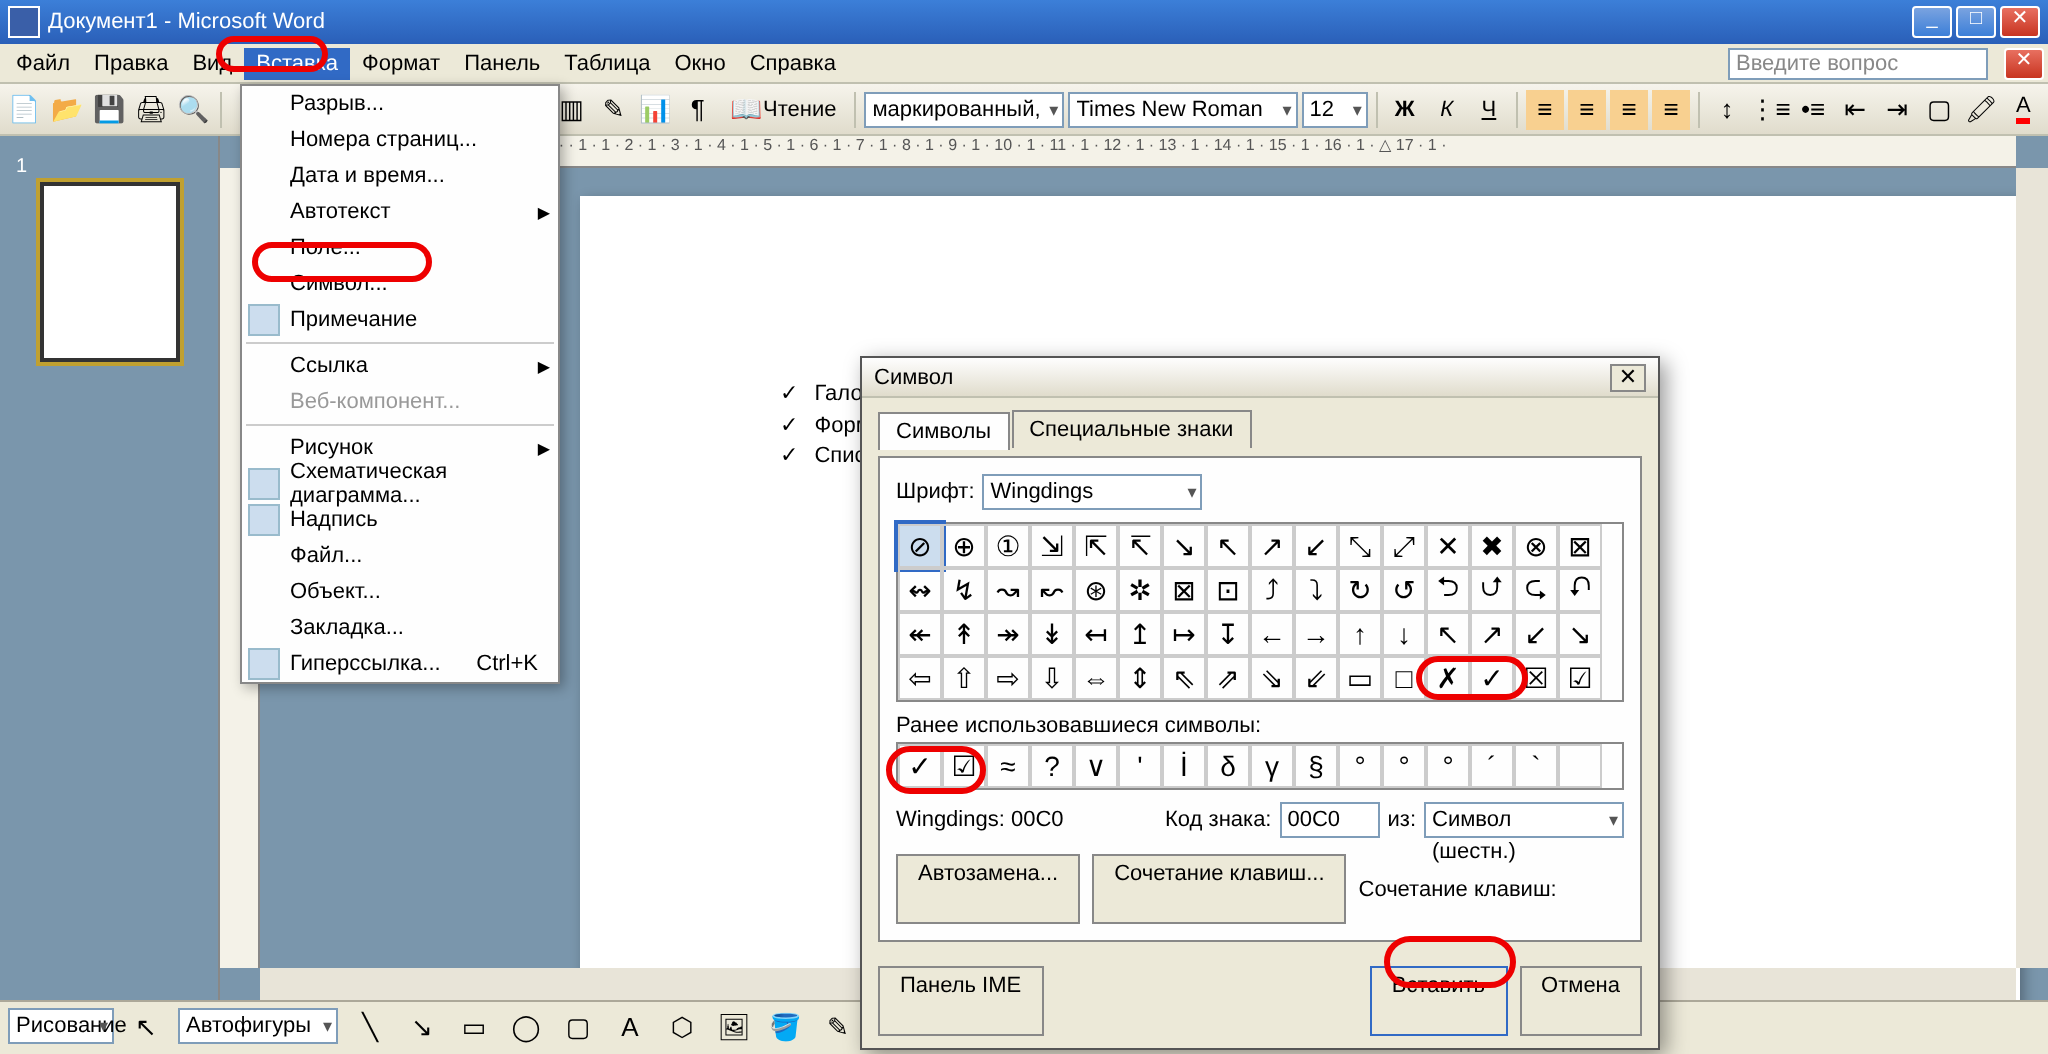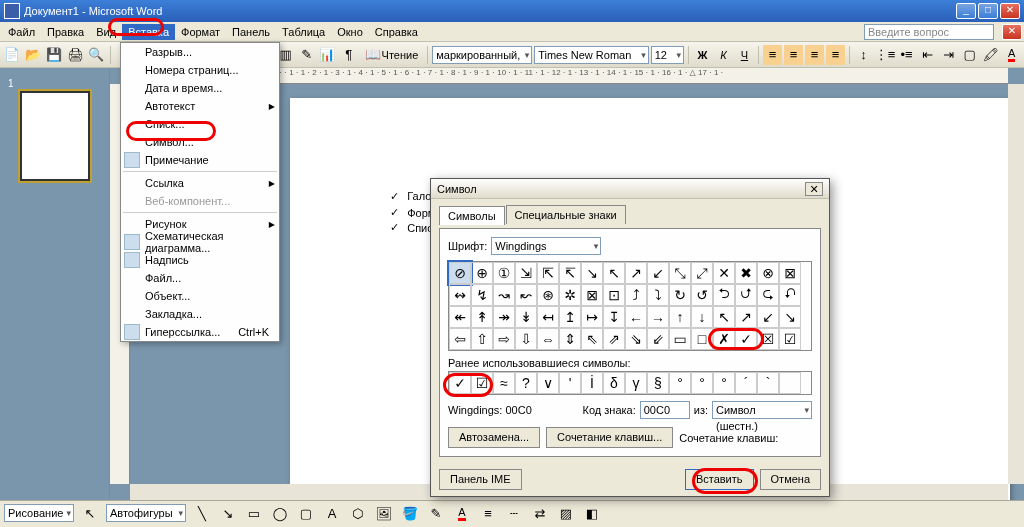--- a/index.html
+++ b/index.html
@@ -49,21 +49,21 @@
   .tabpanel { border: 1px solid #888; background: #fefefe; padding: 8px; }
   .fontrow { display: flex; align-items: center; gap: 4px; margin-bottom: 6px; }
   .grid { display: grid; grid-template-columns: repeat(16, 22px); grid-auto-rows: 22px; gap: 0; border: 1px solid #888; }
   .cell { border: 1px solid #ccc; display: flex; align-items: center; justify-content: center; font-size: 14px; cursor: pointer; font-family: "Segoe UI Symbol", sans-serif; }
   .cell.sel { outline: 2px solid #316ac5; background: #cde; }
   .recentlbl { margin: 6px 0 2px; }
   .recent { display: grid; grid-template-columns: repeat(16, 22px); grid-auto-rows: 22px; border: 1px solid #888; }
   .coderow { display: flex; align-items: center; gap: 4px; margin-top: 6px; }
   .codein { width: 50px; height: 18px; border: 1px solid #7f9db9; background: #fff; padding: 0 3px; line-height: 16px; }
   .btnrow { display: flex; gap: 6px; margin-top: 8px; }
-  .btn { height: 21px; padding: 0 10px; border: 1px solid #888; background: #ece9d8; cursor: pointer; line-height: 19px; }
+  .btn { height: 35px; padding: 0 10px; border: 1px solid #888; background: #ece9d8; cursor: pointer; line-height: 19px; }
   .dlg-footer { display: flex; justify-content: space-between; padding: 6px 8px; }
   .glyph { font-family: "Segoe UI Symbol", Arial, sans-serif; font-size: 13px; }
 </style>
 </head>
 <body>
 
 <div class="titlebar">
   <div class="icon"></div>
   <div class="title">Документ1 - Microsoft Word</div>
   <div class="winbtns">
@@ -165,21 +165,21 @@
           <span class="chk">✓</span>
           <span>Списк</span>
         </div>
     </div>
     <div class="scrollV"></div>
     <div class="scrollH"></div>
   </div>
 </div>
 
 <div class="statusbar">
-  <div class="tsel" style="width:70px">Рисование</div>
+  <div class="tsel" style="width:53px">Рисование</div>
   <div class="tbtn glyph">↖</div>
   <div class="tsel" style="width:80px">Автофигуры</div>
   <div class="tbtn glyph">╲</div>
   <div class="tbtn glyph">↘</div>
   <div class="tbtn glyph">▭</div>
   <div class="tbtn glyph">◯</div>
   <div class="tbtn glyph">▢</div>
   <div class="tbtn glyph">A</div>
   <div class="tbtn glyph">⬡</div>
   <div class="tbtn glyph">🖼</div>
@@ -203,21 +203,21 @@
       <span>Номера страниц...</span>
     </div>
     <div class="dditem">
       <span>Дата и время...</span>
     </div>
     <div class="dditem">
       <span>Автотекст</span>
       <span class="arrow">▶</span>
     </div>
     <div class="dditem">
-      <span>Списк...</span>
+      <span>Поле...</span>
     </div>
     <div class="dditem">
       <span>Символ...</span>
     </div>
     <div class="dditem">
       <div class="ddicon"></div>
       <span>Примечание</span>
     </div>
     <div class="ddsep"></div>
     <div class="dditem">

